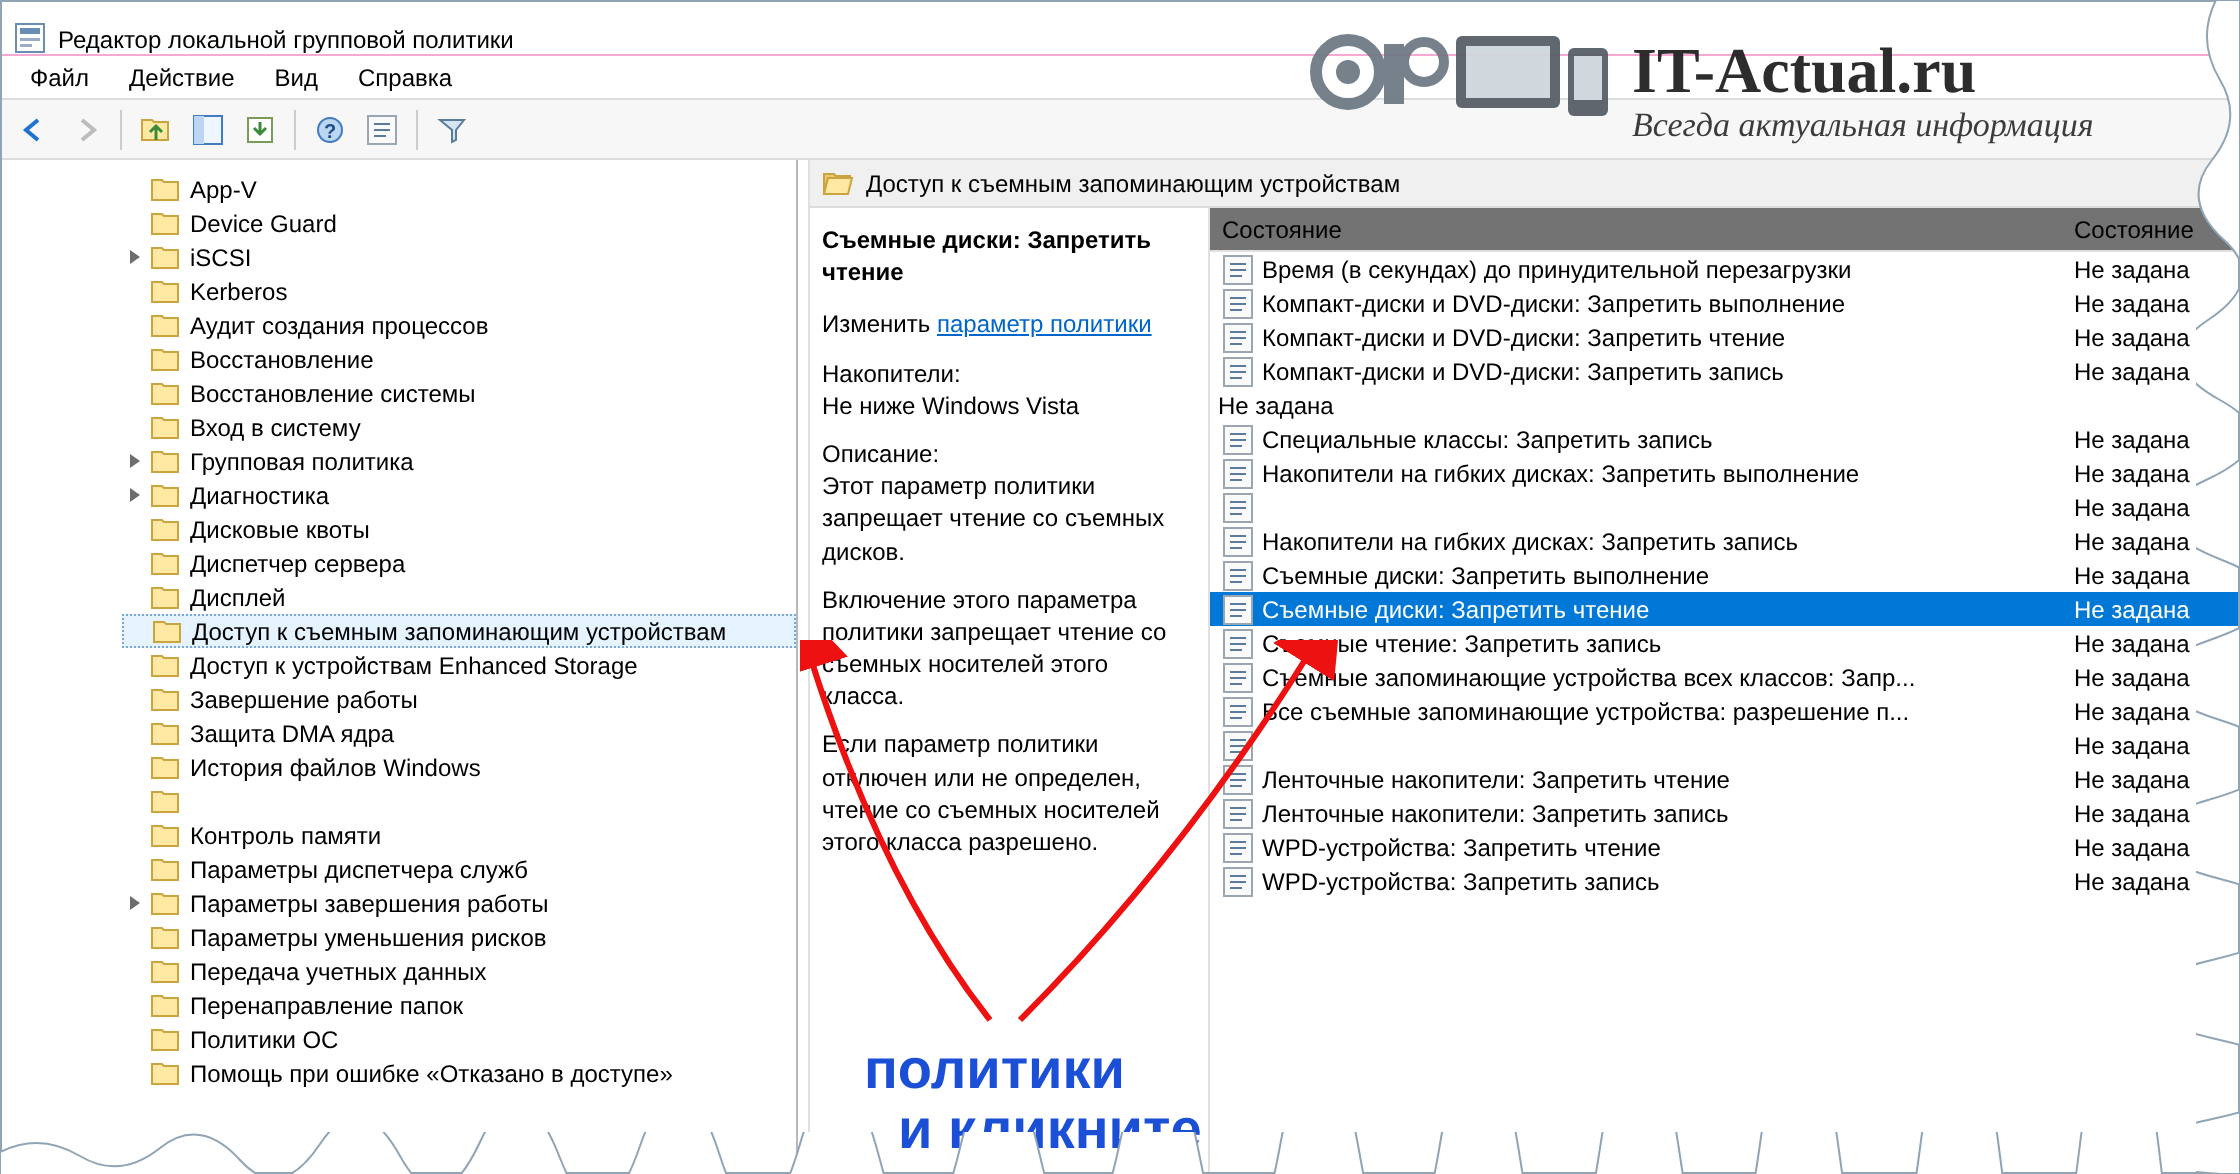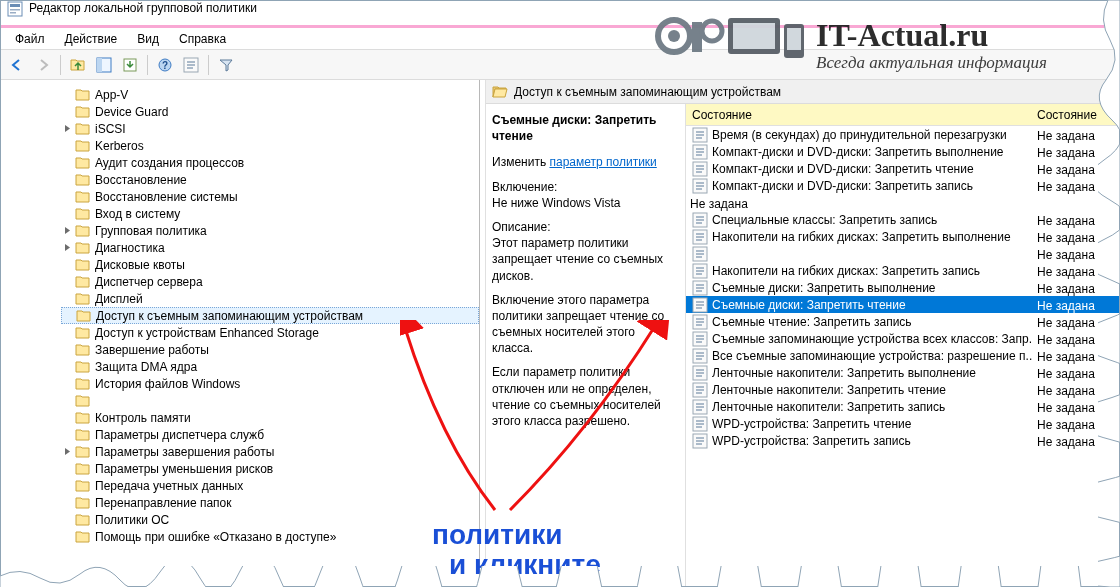--- a/index.html
+++ b/index.html
@@ -2,36 +2,36 @@
 <html><head>
 <meta charset="utf-8">
 <style>
   * { box-sizing: border-box; }
   html,body { margin:0; padding:0; font-family: "Segoe UI", Tahoma, sans-serif; font-size:12px; color:#000; }
   body { width:1120px; height:587px; background:#fff; position:relative; overflow:hidden; }
 
   .window { width:1120px; height:587px; border:1px solid #8fa4b5; background:#fff; display:flex; flex-direction:column; }
 
   
-  .titlebar { height:27px; display:flex; align-items:flex-start; padding:0 6px; border-bottom:3px solid #f9a8d4; }
+  .titlebar { height:27px; display:flex; align-items:flex-end; padding:0 6px; border-bottom:1px solid #f9a8d4; }
   .titlebar .ticon { width:16px; height:16px; margin-right:6px; }
   .titlebar .title { font-size:12px; }
 
   
   .menubar { height:22px; display:flex; align-items:center; padding:0 4px; border-bottom:1px solid #dcdcdc; }
   .menubar .mitem { padding:2px 10px; cursor:default; }
 
   
   .toolbar { height:30px; display:flex; align-items:center; padding:0 4px; border-bottom:1px solid #dcdcdc; background:#f7f7f7; gap:2px; }
   .tbtn { width:24px; height:24px; display:flex; align-items:center; justify-content:center; border:1px solid transparent; border-radius:2px; }
   .tsep { width:1px; height:20px; background:#ccc; margin:0 3px; }
 
   
   .body { flex:1; display:flex; min-height:0; }
-  .tree-pane { width:479px; border-right:1px solid #b8b8b8; overflow:hidden; position:relative; padding-top:6px; }
+  .tree-pane { width:398px; border-right:1px solid #b8b8b8; overflow:hidden; position:relative; padding-top:6px; }
   .splitter { width:6px; background:#fff; border-right:1px solid #e0e0e0; cursor:col-resize; }
   .content-pane { flex:1; display:flex; flex-direction:column; min-width:0; }
 
   
   .tree { padding-left:60px; }
   .tree-node { display:flex; align-items:center; height:17px; white-space:nowrap; padding-right:8px; }
   .tree-node.selected { background:#e5f3ff; border:1px dotted #7aa7d8; }
   .exp { width:12px; height:12px; display:flex; align-items:center; justify-content:center; margin-right:2px; color:#6d6d6d; font-size:10px; }
   .folder-icon { width:16px; height:16px; margin-right:4px; }
 
@@ -42,25 +42,25 @@
 
   
   .info { width:200px; border-right:1px solid #e0e0e0; padding:8px 10px 8px 6px; font-size:12px; line-height:1.35; position:relative; }
   .info h4 { margin:0 0 10px 0; font-size:12px; font-weight:bold; }
   .info .link { color:#0066cc; text-decoration:underline; cursor:pointer; }
   .info p { margin:8px 0; }
   .info .lbl { color:#000; }
 
   
   .list-wrap { flex:1; display:flex; flex-direction:column; min-width:0; }
-  .list-headers { height:22px; display:flex; align-items:center; border-bottom:1px solid #e0e0e0; font-size:12px; background:#fef9c3; }
+  .list-headers { height:22px; display:flex; align-items:center; border-bottom:1px solid #e0e0e0; font-size:12px; background:#737373; }
   .col-name { flex:1; padding-left:6px; }
   .col-state { width:86px; padding-left:4px; }
   .list-body { flex:1; overflow:hidden; }
-  .row { display:flex; align-items:flex-end; height:17px; }
+  .row { display:flex; align-items:center; height:17px; }
   .row.selected { background:#0078d7; color:#fff; }
   .row .cell-name { flex:1; display:flex; align-items:center; padding-left:6px; overflow:hidden; white-space:nowrap; text-overflow:ellipsis; gap:4px;}
   .row .cell-state { width:86px; padding-left:4px; white-space:nowrap;}
   .setting-icon { width:16px; height:16px; flex:0 0 16px; }
 
   
   .overlay { position:absolute; top:6px; right:4px; width:470px; height:82px; pointer-events:none; }
 
   
   .anno-text { position:absolute; font-size:28px; font-weight:600; color:#1a4fd6; line-height:1.05; font-family: Arial, sans-serif;}
@@ -384,21 +384,21 @@
       </div>
 
       <div class="content-body">
 
         <div class="info">
           <h4>Съемные диски: Запретить чтение</h4>
           <div>
             <span>Изменить </span><span class="link">параметр политики</span>
           </div>
           <p>
-            <span class="lbl">Включение:</span><br>
+            <span class="lbl">Накопители:</span><br>
             <span>Не ниже Windows Vista</span>
           </p>
           <p>
             <span class="lbl">Описание:</span><br>
             <span>Этот параметр политики запрещает чтение со съемных дисков.</span>
           </p>
           <p><span>Включение этого параметра политики запрещает чтение со съемных носителей этого класса.</span></p>
           <p><span>Если параметр политики отключен или не определен, чтение со съемных носителей этого класса разрешено.</span></p>
         </div>
 
@@ -525,21 +525,20 @@
                   </svg>
                   <span>Все съемные запоминающие устройства: разрешение п...</span>
                 </div>
                 <div class="cell-state">Не задана</div>
               </div>
               <div class="row">
                 <div class="cell-name">
                   <svg class="setting-icon">
                     <use href="#setting-item"></use>
                   </svg>
-                  <span>Ленточные накопители: Запретить выполнение</span>
                 </div>
                 <div class="cell-state">Не задана</div>
               </div>
               <div class="row">
                 <div class="cell-name">
                   <svg class="setting-icon">
                     <use href="#setting-item"></use>
                   </svg>
                   <span>Ленточные накопители: Запретить чтение</span>
                 </div>

